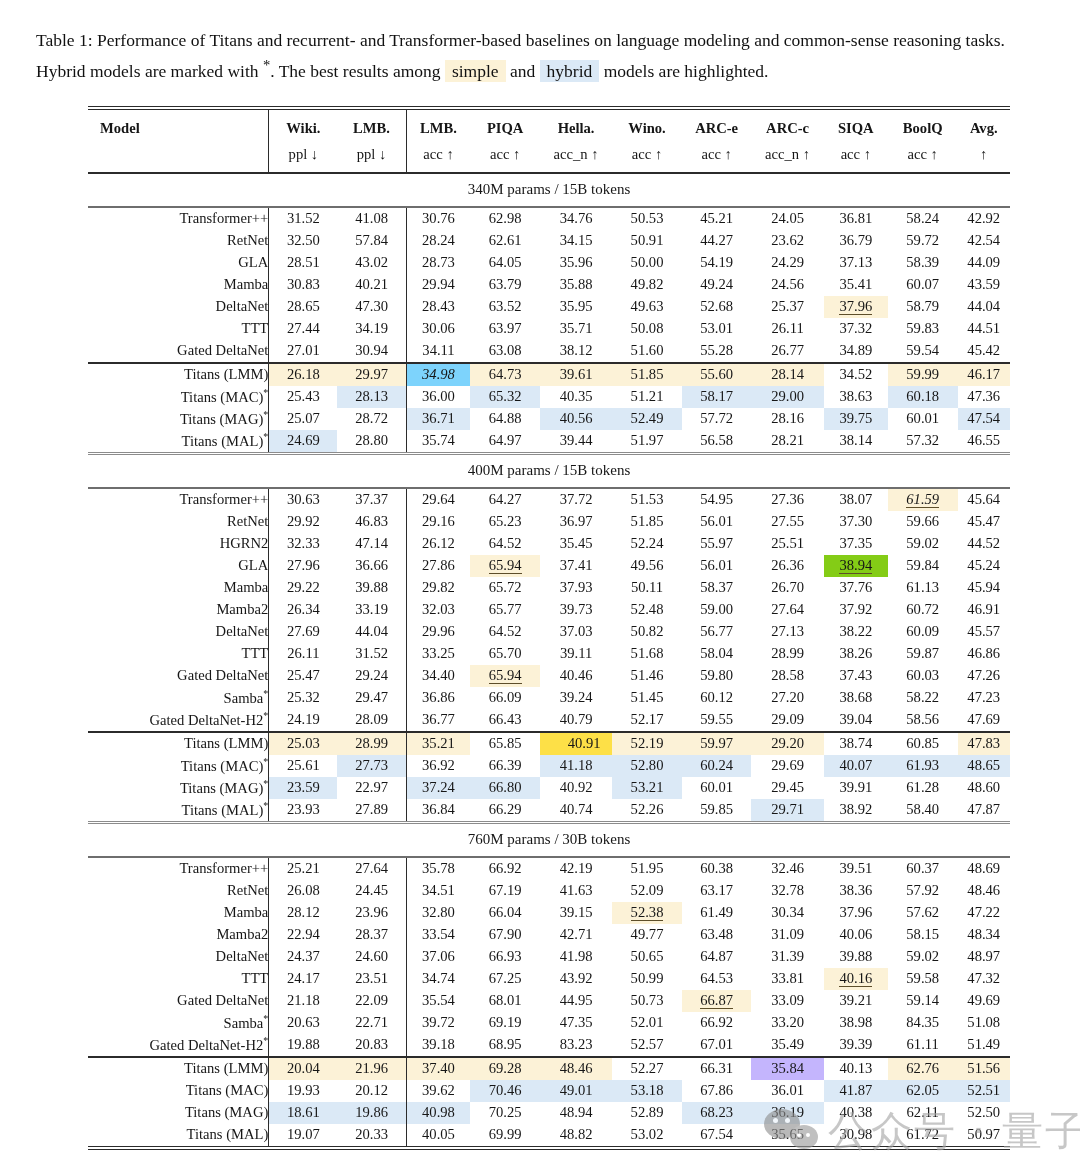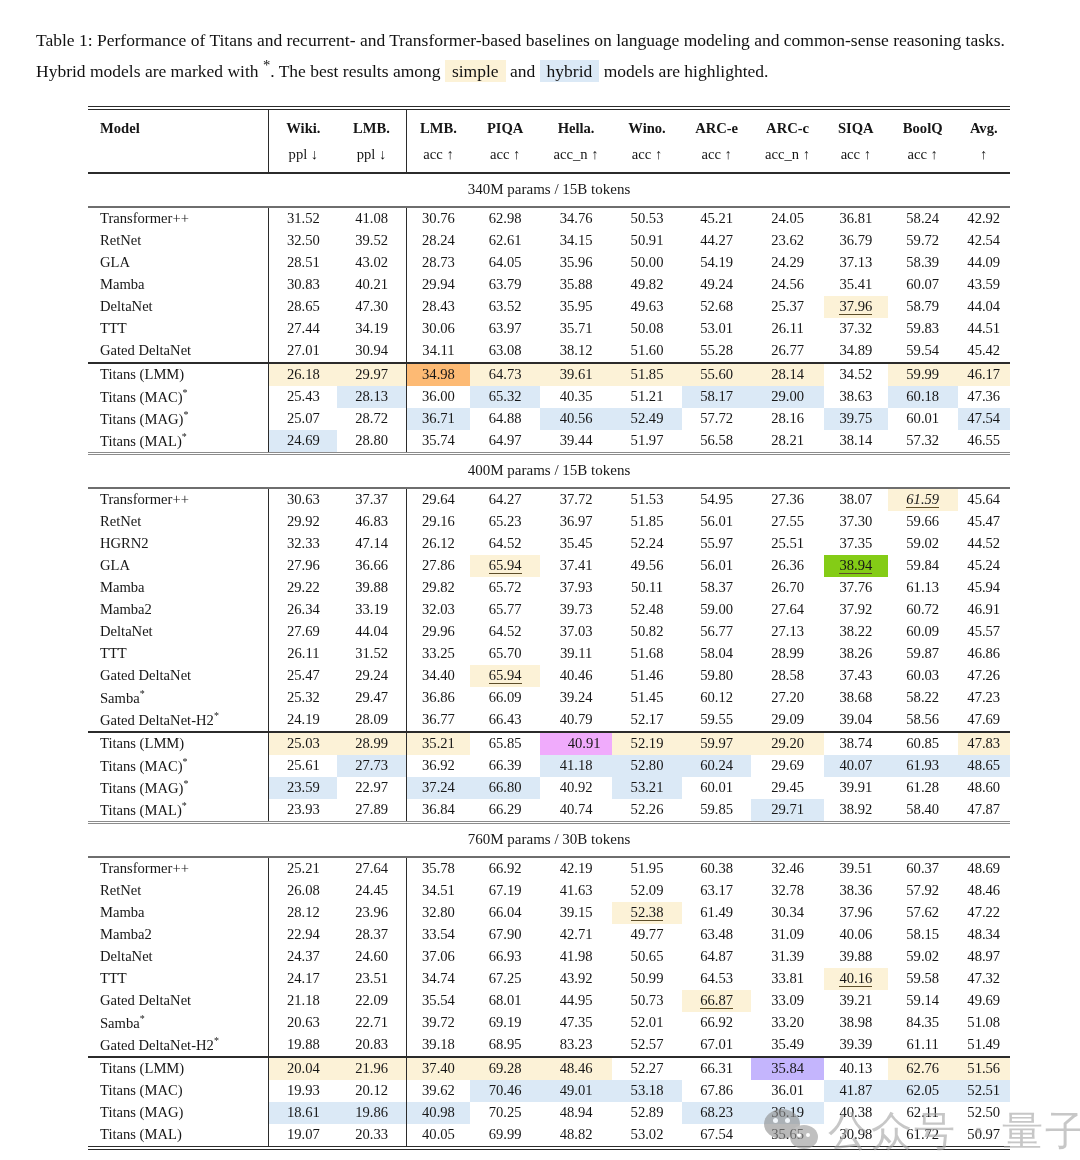--- a/index.html
+++ b/index.html
@@ -29,21 +29,21 @@
   col.c8{width:8.0%} col.c9{width:7.1%} col.c10{width:7.7%} col.c11{width:5.8%}
 
   thead { border-bottom:2px solid #2b2b2b; }
   thead th { font-weight:bold; padding:0; height:27px; text-align:center; }
   thead tr.hdr-top th { padding-top:5px; }
   thead tr.hdr-sub th { font-weight:normal; height:26px; padding-bottom:4px; }
   thead th.model-h { text-align:left; padding-left:12px; }
 
   td { padding:0; height:22px; }
   td.num { text-align:center; }
-  td.model { text-align:left; padding-left:12px; white-space:nowrap; }
+  td.model { text-align:right; padding-left:12px; white-space:nowrap; }
   td sup { font-size:10px; }
 
   
   tbody td:nth-child(2), thead th:nth-child(2),
   tbody td:nth-child(4), thead th:nth-child(4) { border-left:1px solid #2b2b2b; }
 
   tr.section-title td {
     text-align:center; height:32px; font-size:15px;
     border-top:3px double #8c8c8c; border-bottom:2px solid #6e6e6e;
   }
@@ -133,21 +133,21 @@
           <td class="num">50.53</td>
           <td class="num">45.21</td>
           <td class="num">24.05</td>
           <td class="num">36.81</td>
           <td class="num">58.24</td>
           <td class="num">42.92</td>
         </tr>
         <tr>
           <td class="model">RetNet</td>
           <td class="num">32.50</td>
-          <td class="num">39.52</td>
+          <td class="num">57.84</td>
           <td class="num">28.24</td>
           <td class="num">62.61</td>
           <td class="num">34.15</td>
           <td class="num">50.91</td>
           <td class="num">44.27</td>
           <td class="num">23.62</td>
           <td class="num">36.79</td>
           <td class="num">59.72</td>
           <td class="num">42.54</td>
         </tr>
@@ -218,21 +218,21 @@
           <td class="num">55.28</td>
           <td class="num">26.77</td>
           <td class="num">34.89</td>
           <td class="num">59.54</td>
           <td class="num">45.42</td>
         </tr>
         <tr class="titans-first">
           <td class="model">Titans (LMM)</td>
           <td class="num" style="background: rgb(252, 242, 215);">26.18</td>
           <td class="num" style="background: rgb(252, 242, 215);">29.97</td>
-          <td class="num" style="background: #fdba74;">34.98</td>
+          <td class="num" style="background: #7dd3fc; font-style: italic;">34.98</td>
           <td class="num" style="background: rgb(252, 242, 215);">64.73</td>
           <td class="num" style="background: rgb(252, 242, 215);">39.61</td>
           <td class="num" style="background: rgb(252, 242, 215);">51.85</td>
           <td class="num" style="background: rgb(252, 242, 215);">55.60</td>
           <td class="num" style="background: rgb(252, 242, 215);">28.14</td>
           <td class="num">34.52</td>
           <td class="num" style="background: rgb(252, 242, 215);">59.99</td>
           <td class="num" style="background: rgb(252, 242, 215);">46.17</td>
         </tr>
         <tr>
@@ -435,21 +435,21 @@
           <td class="num">39.04</td>
           <td class="num">58.56</td>
           <td class="num">47.69</td>
         </tr>
         <tr class="titans-first">
           <td class="model">Titans (LMM)</td>
           <td class="num" style="background: rgb(252, 242, 215);">25.03</td>
           <td class="num" style="background: rgb(252, 242, 215);">28.99</td>
           <td class="num" style="background: rgb(252, 242, 215);">35.21</td>
           <td class="num">65.85</td>
-          <td class="num" style="background: #f0abfc; padding-left: 16px;">40.91</td>
+          <td class="num" style="background: #fde047; padding-left: 16px;">40.91</td>
           <td class="num" style="background: rgb(252, 242, 215);">52.19</td>
           <td class="num" style="background: rgb(252, 242, 215);">59.97</td>
           <td class="num" style="background: rgb(252, 242, 215);">29.20</td>
           <td class="num">38.74</td>
           <td class="num">60.85</td>
           <td class="num" style="background: rgb(252, 242, 215);">47.83</td>
         </tr>
         <tr>
           <td class="model">Titans (MAC)<sup>*</sup></td>
           <td class="num">25.61</td>

